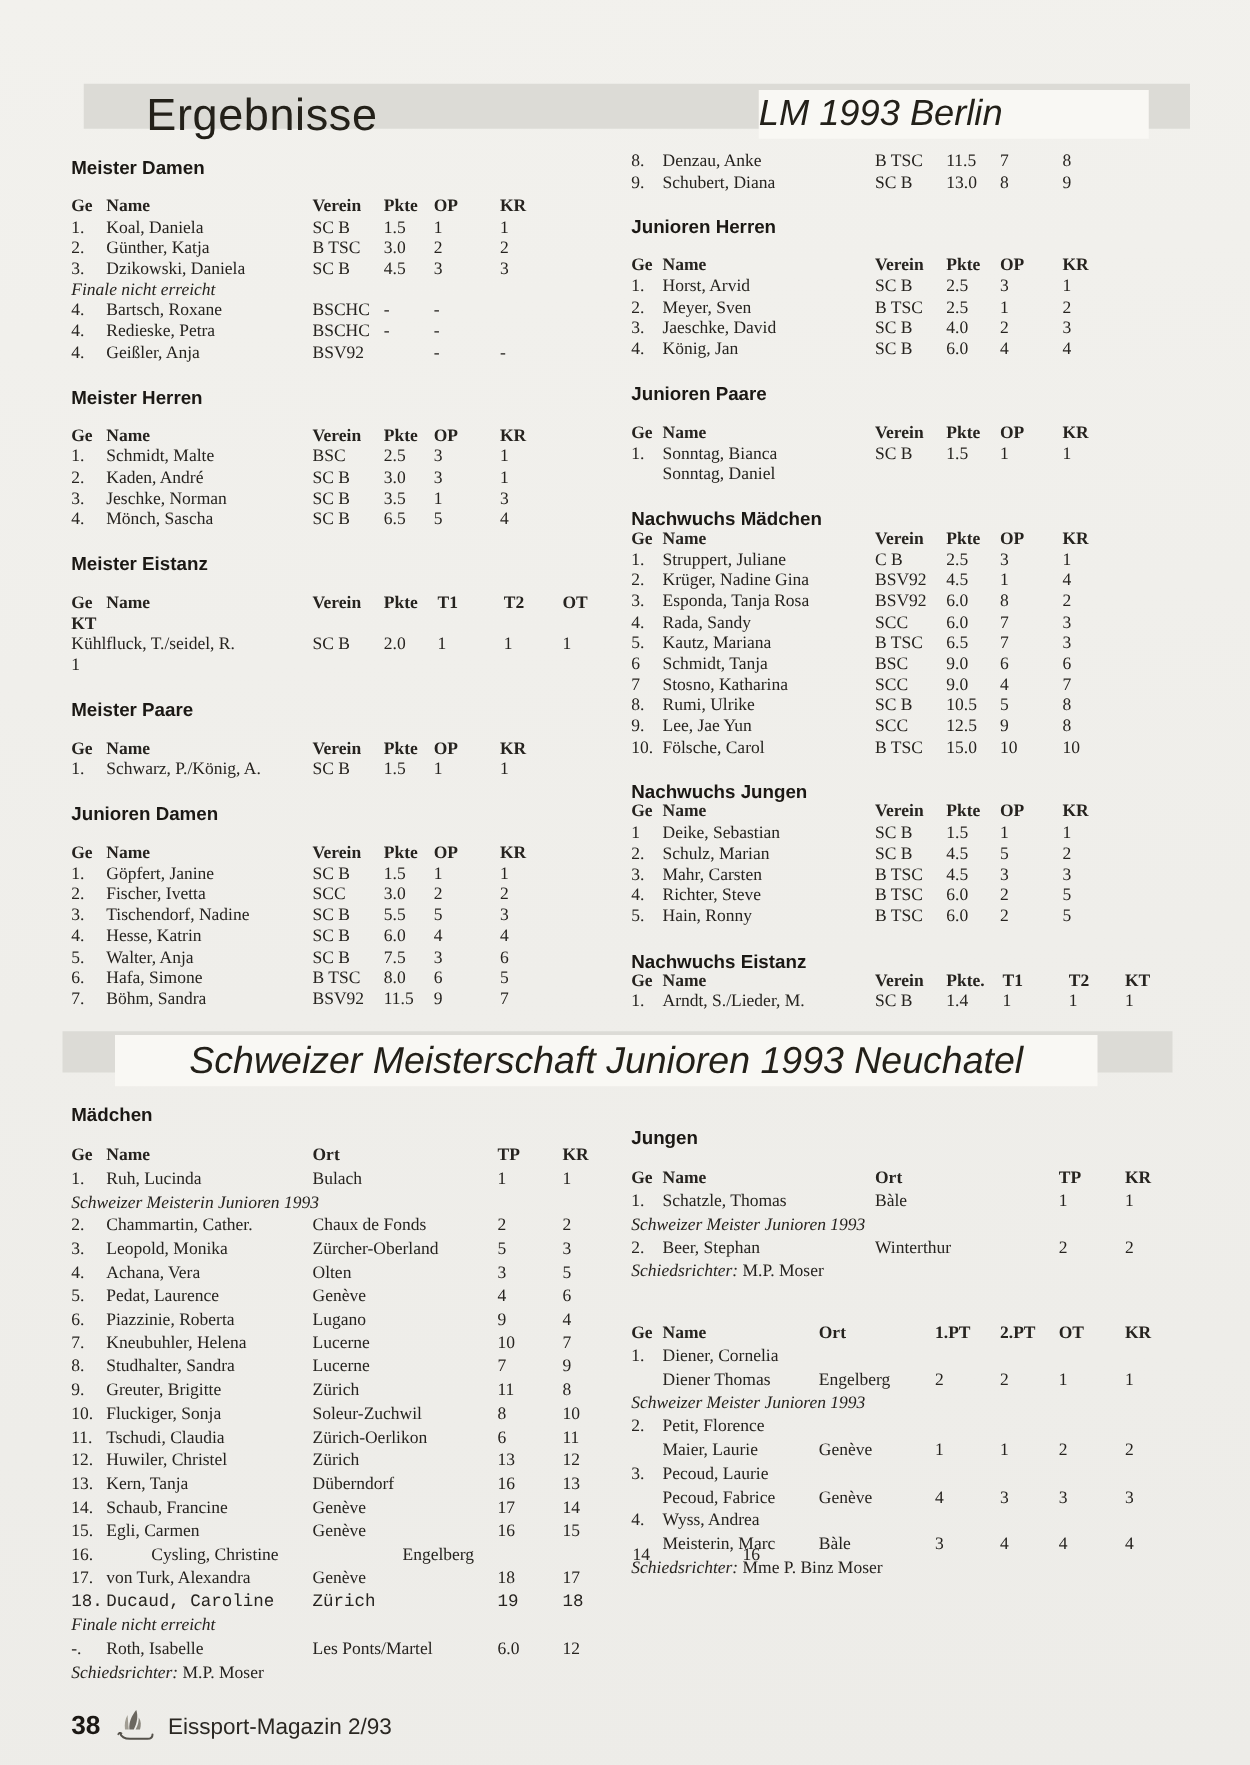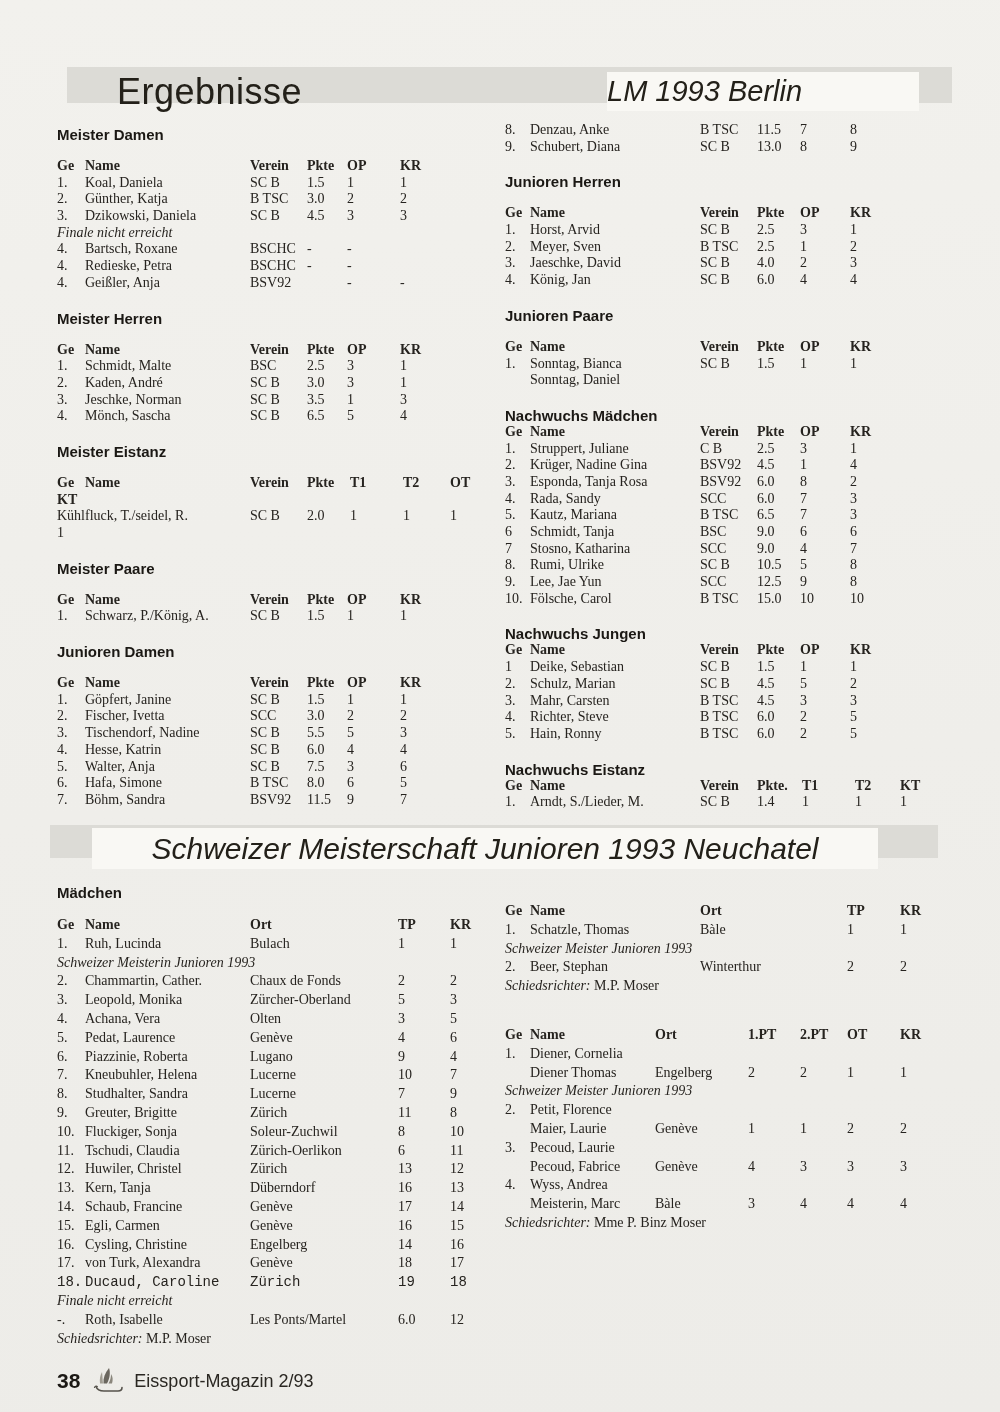--- a/index.html
+++ b/index.html
@@ -651,21 +651,21 @@
           <span class="cell">17</span>
           <span class="cell">14</span>
         </div>
         <div class="trow ln" style="grid-template-columns: 28px 165px 148px 52px 55px;">
           <span class="cell">15.</span>
           <span class="cell">Egli, Carmen</span>
           <span class="cell">Genève</span>
           <span class="cell">16</span>
           <span class="cell">15</span>
         </div>
-        <div class="trow ln" style="grid-template-columns: 28px 165px 148px 52px 55px;">
+        <div class="trow ln" style="grid-template-columns: 28px 165px 148px 52px 55px; gap: 36px;">
           <span class="cell">16.</span>
           <span class="cell">Cysling, Christine</span>
           <span class="cell">Engelberg</span>
           <span class="cell">14</span>
           <span class="cell">16</span>
         </div>
         <div class="trow ln" style="grid-template-columns: 28px 165px 148px 52px 55px;">
           <span class="cell">17.</span>
           <span class="cell">von Turk, Alexandra</span>
           <span class="cell">Genève</span>
@@ -685,20 +685,21 @@
           <span class="cell">Roth, Isabelle</span>
           <span class="cell">Les Ponts/Martel</span>
           <span class="cell">6.0</span>
           <span class="cell">12</span>
         </div>
         <div class="ln"><span class="ref-label">Schiedsrichter:</span> <span>M.P. Moser</span></div>
       </div>
     </div>
   <div class="region bottom" id="r-right-bottom">
       <div class="section">
+        <div class="section-title">Jungen</div>
         <div class="trow thead ln" style="grid-template-columns: 25px 170px 147px 53px 55px;">
           <span class="cell">Ge</span>
           <span class="cell">Name</span>
           <span class="cell">Ort</span>
           <span class="cell">TP</span>
           <span class="cell">KR</span>
         </div>
         <div class="trow ln" style="grid-template-columns: 25px 170px 147px 53px 55px;">
           <span class="cell">1.</span>
           <span class="cell">Schatzle, Thomas</span>

